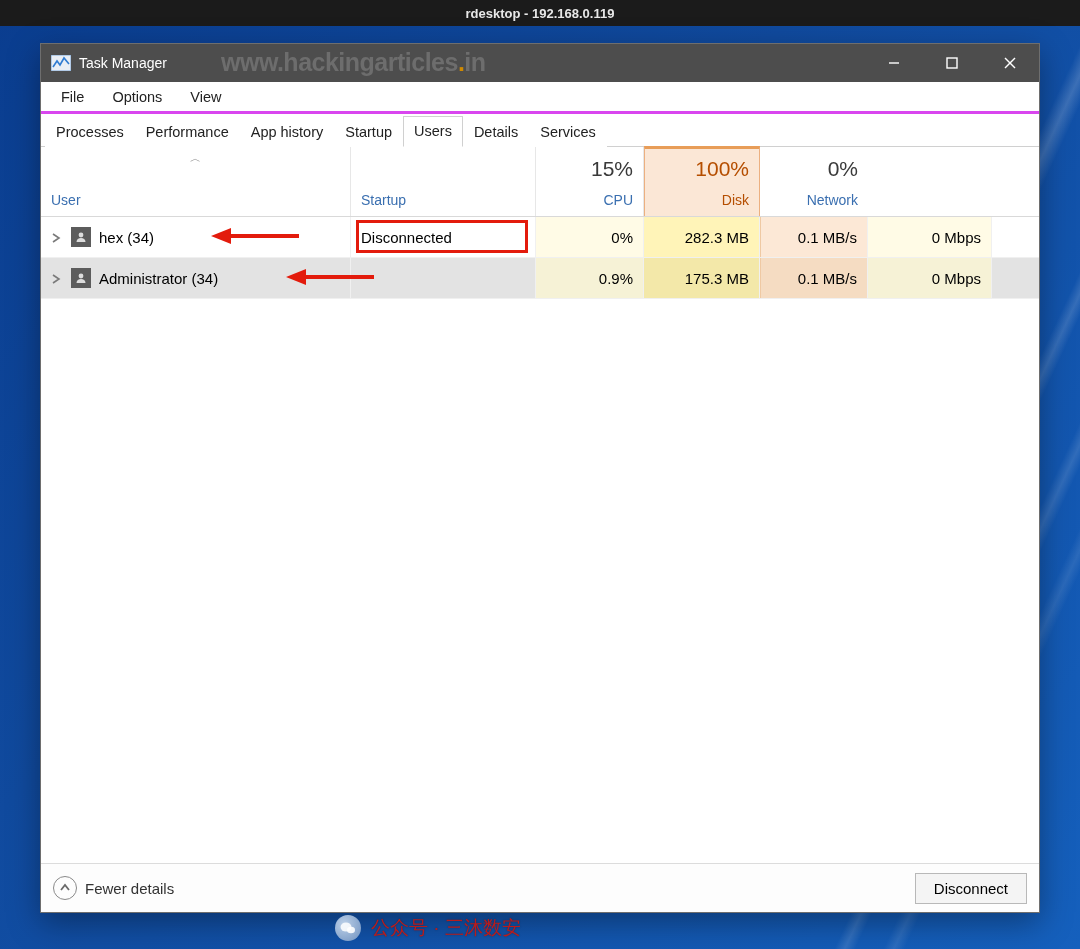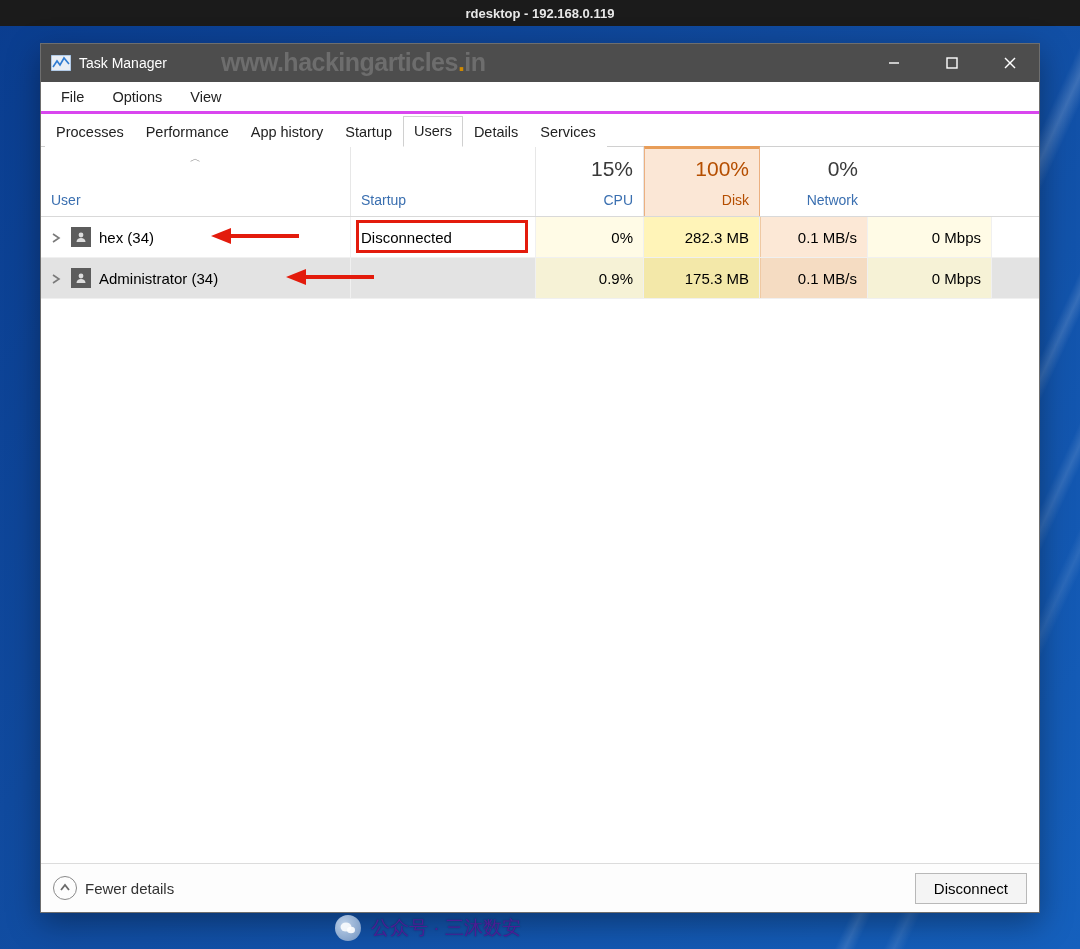--- a/index.html
+++ b/index.html
@@ -162,21 +162,21 @@
     display:flex;align-items:center;justify-content:center;
   }
   .disconnect-btn {
     margin-left: auto; padding: 6px 18px; background: #f4f4f4;
     border: 1px solid #b8b8b8; font-size: 15px; cursor: pointer;
   }
 
   .wm-overlay {
     position: absolute; bottom: 8px; left: 0; width: 856px;
     display: flex; justify-content: center; align-items: center; gap: 10px;
-    color: #4c1d95; font-size: 19px; pointer-events: none;
+    color: #b91c1c; font-size: 19px; pointer-events: none;
     text-shadow: 0 0 2px rgba(0,0,0,0.3);
   }
   .wm-ico {
     width: 26px; height: 26px; border-radius: 50%;
     background: radial-gradient(circle at 35% 35%, #bcd0e8, #6f91bf);
     display:flex;align-items:center;justify-content:center;
   }
 </style>
 </head>
 <body>

